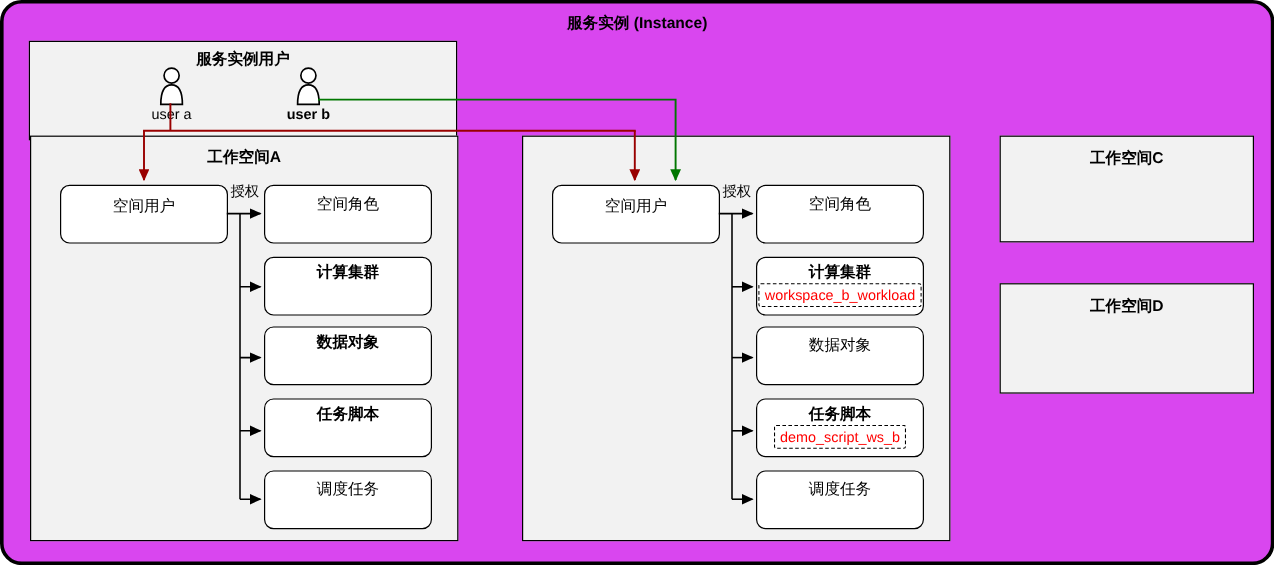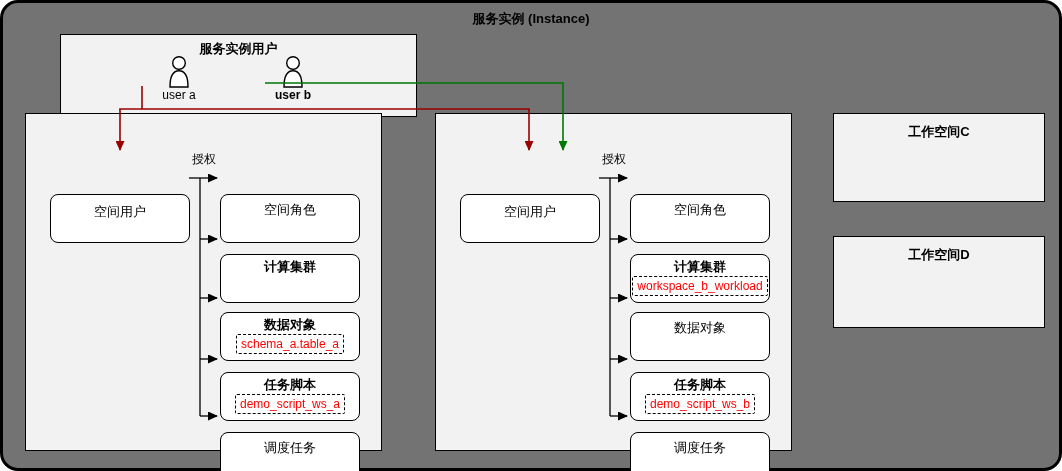--- a/index.html
+++ b/index.html
@@ -1,35 +1,35 @@
 <!DOCTYPE html>
 <html><head>
 <meta charset="utf-8">
 <style>
   html,body{margin:0;padding:0;background:#fff;}
   body{width:1062px;height:471px;overflow:hidden;
        font-family:"Liberation Sans","DejaVu Sans",sans-serif;color:#000;}
   *{box-sizing:border-box;}
-  .stage{position:relative;width:1062px;height:471px;background:#737373;
+  .stage{position:relative;width:1062px;height:471px;background:#d946ef;
          border:3px solid #000;border-radius:18px;}
   .main-title{position:absolute;top:7px;left:0;right:0;text-align:center;
               font-size:13px;font-weight:bold;}
   .gbox{position:absolute;background:#f2f2f2;border:1px solid #000;}
   .gbox-title{padding-top:6px;text-align:center;font-size:13px;font-weight:bold;}
-  .users-box{left:21px;top:31px;width:357px;height:83px;margin-left:36px;}
+  .users-box{left:21px;top:31px;width:357px;height:83px;}
   .users-box .gbox-title{padding-top:5px;}
   .user-figure{position:absolute;top:20px;width:80px;text-align:center;}
   .user-figure svg{display:block;margin:0 auto;}
   .user-label{font-size:12px;margin-top:0;line-height:13px;}
   .ws{top:110px;width:357px;height:338px;}
   .ws-a{left:22px;}
   .ws-b{left:432px;}
   .ws .gbox-title{padding-top:8px;}
   .card{position:absolute;width:140px;height:49px;background:#fff;
-        border:1px solid #000;border-radius:8px;text-align:center;margin-top:40px;}
+        border:1px solid #000;border-radius:8px;text-align:center;}
   .card-label{padding-top:7px;font-size:13px;line-height:15px;}
   .card.with-code .card-label{padding-top:4px;font-weight:bold;}
   .user-card{left:24px;top:40px;}
   .user-card .card-label{padding-top:9px;}
   .rcol{left:194px;}
   .auth-label{position:absolute;left:166px;top:37px;font-size:12px;text-align:center;}
   .code-box{display:inline-block;margin-top:2px;padding:2px 4px;
             border:1px dashed #000;border-radius:2px;color:#ff0000;
             font-size:12px;line-height:14px;white-space:nowrap;}
   .mini{left:830px;width:212px;}
@@ -59,37 +59,36 @@
     <div class="user-figure" style="left:192px;font-weight:bold;">
       <svg width="30" height="34" viewBox="0 0 30 34">
         <circle cx="15" cy="8" r="6.3" fill="#fff" stroke="#000" stroke-width="1.4"></circle>
         <path d="M6,32 C6,19.5 9.5,15.8 15,15.8 C20.5,15.8 24,19.5 24,32 Z" fill="#fff" stroke="#000" stroke-width="1.4"></path>
       </svg>
       <div class="user-label">user b</div>
     </div>
   </div>
 
   <div class="gbox ws ws-a">
+    <div class="gbox-title">工作空间A</div>
     <div class="card user-card">
       <div class="card-label">空间用户</div>
     </div>
     <div class="auth-label">授权</div>
     <div class="card rcol" style="top:40px;">
       <div class="card-label">空间角色</div>
     </div>
     <div class="card rcol with-code" style="top:100px;">
       <div class="card-label">计算集群</div>
     </div>
     <div class="card rcol with-code" style="top:158px;">
       <div class="card-label">数据对象</div>
-      <div class="code-box">schema_a.table_a</div>
     </div>
     <div class="card rcol with-code" style="top:218px;">
       <div class="card-label">任务脚本</div>
-      <div class="code-box">demo_script_ws_a</div>
     </div>
     <div class="card rcol" style="top:278px;">
       <div class="card-label">调度任务</div>
     </div>
   </div>
 
   <div class="gbox ws ws-b">
     <div class="card user-card">
       <div class="card-label">空间用户</div>
     </div>

